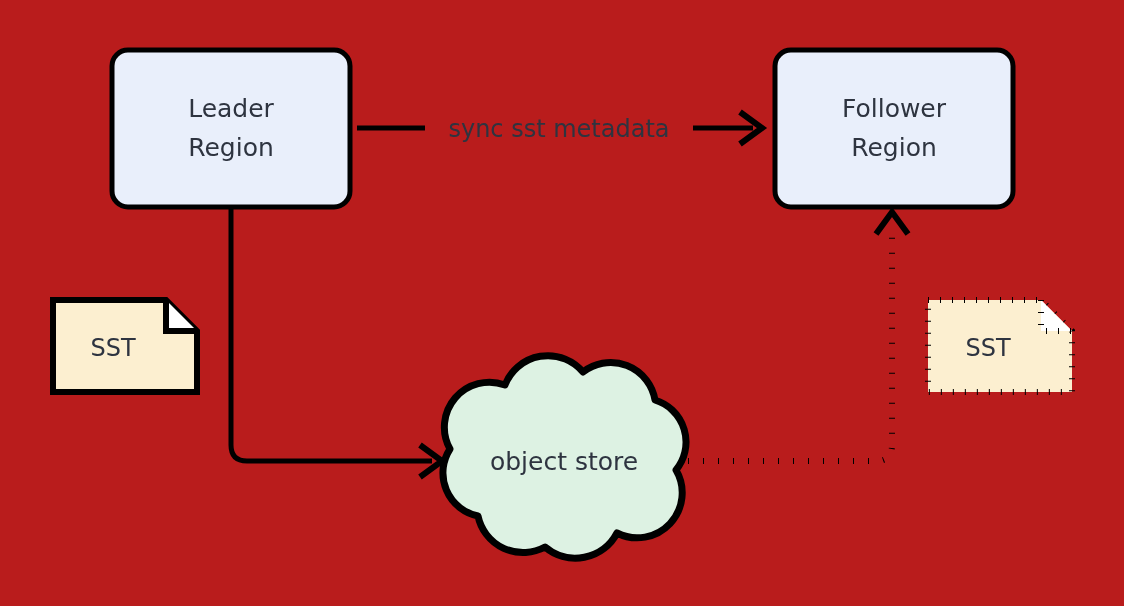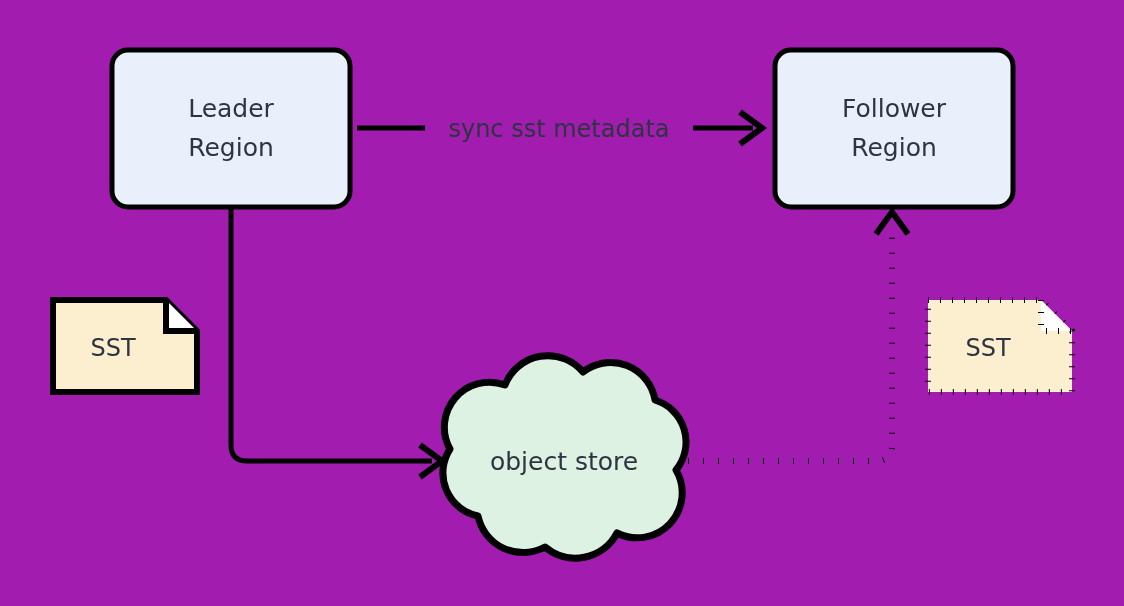--- a/index.html
+++ b/index.html
@@ -7,21 +7,21 @@
     padding: 0;
     background: #ffffff;
   }
   body {
     font-family: "DejaVu Sans", sans-serif;
   }
   #diagram-canvas {
     position: relative;
     width: 1124px;
     height: 606px;
-    background: #a21caf;
+    background: #b91c1c;
     overflow: hidden;
   }
   #diagram-svg {
     position: absolute;
     left: 0;
     top: 0;
     width: 1124px;
     height: 606px;
   }
   .node-label {

